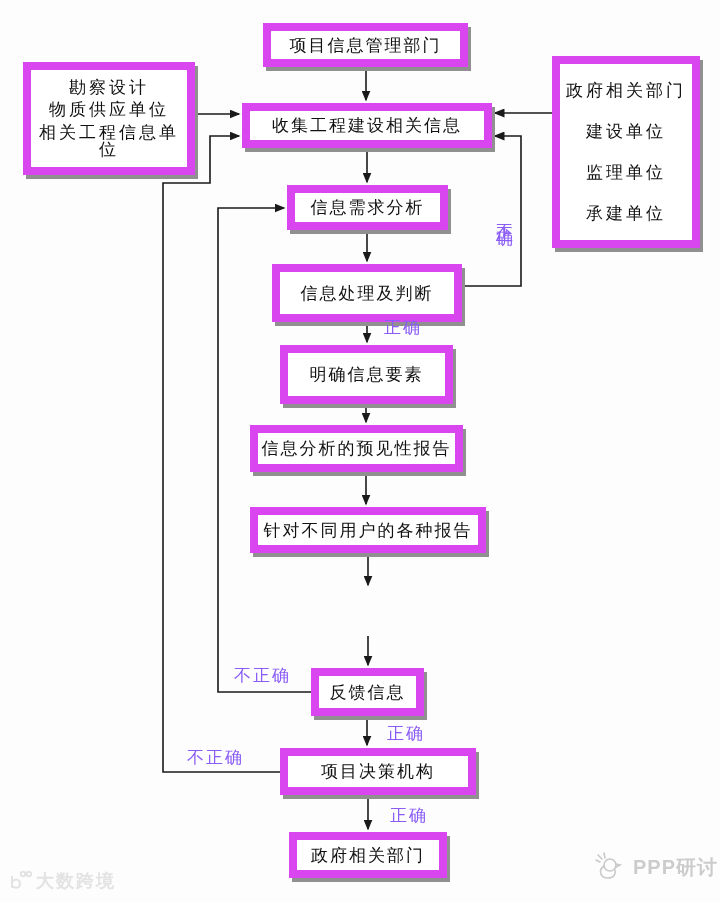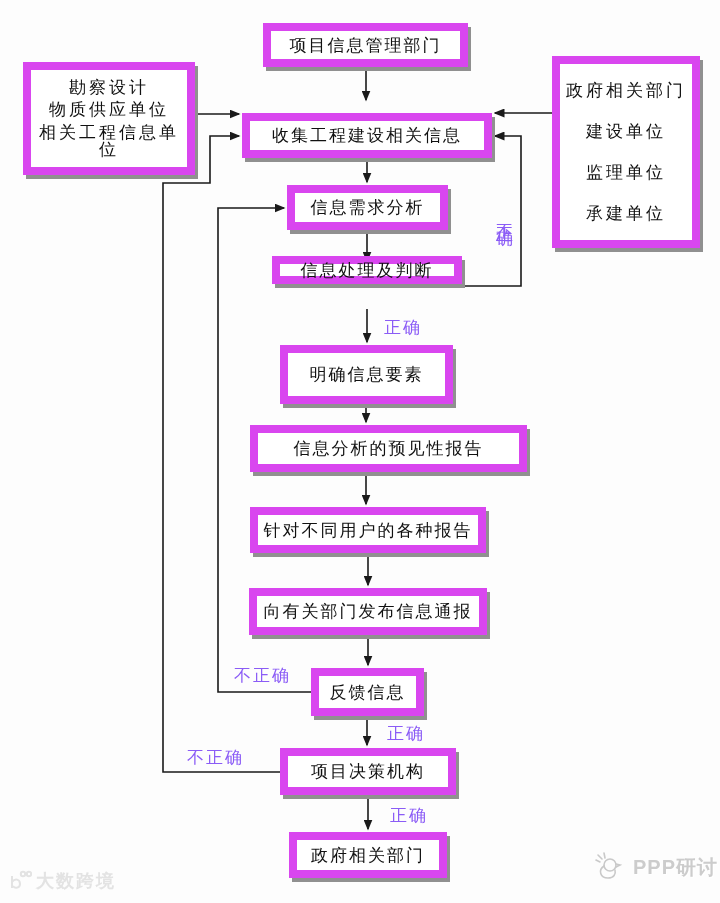--- a/index.html
+++ b/index.html
@@ -130,53 +130,50 @@
     <div class="src-line">相关工程信息单位</div>
   </div>
 
   <div class="node multi" style="left:552px; top:56px; width:148px; height:192px;">
     <div class="src-line">政府相关部门</div>
     <div class="src-line">建设单位</div>
     <div class="src-line">监理单位</div>
     <div class="src-line">承建单位</div>
   </div>
 
-  <div class="node" style="left:242px; top:113px; width:250px; height:45px;">
+  <div class="node" style="left:242px; top:103px; width:250px; height:45px;">
     <span>收集工程建设相关信息</span>
   </div>
 
   <div class="node" style="left:287px; top:185px; width:161px; height:45px;">
     <span>信息需求分析</span>
   </div>
 
-  <div class="node" style="left:272px; top:256px; width:190px; height:28px;">
+  <div class="node" style="left:272px; top:264px; width:190px; height:58px;">
     <span>信息处理及判断</span>
   </div>
 
   <div class="node" style="left:280px; top:345px; width:173px; height:59px;">
     <span>明确信息要素</span>
   </div>
 
-  <div class="node" style="left:250px; top:425px; width:277px; height:47px;">
+  <div class="node" style="left:250px; top:425px; width:213px; height:47px;">
     <span>信息分析的预见性报告</span>
   </div>
 
   <div class="node" style="left:250px; top:507px; width:236px; height:46px;">
     <span>针对不同用户的各种报告</span>
   </div>
 
-  <div class="node" style="left:249px; top:588px; width:238px; height:47px;">
-    <span>向有关部门发布信息通报</span>
-  </div>
 
   <div class="node" style="left:311px; top:668px; width:113px; height:48px;">
     <span>反馈信息</span>
   </div>
 
-  <div class="node" style="left:280px; top:748px; width:176px; height:47px;text-align:right;">
+  <div class="node" style="left:280px; top:748px; width:196px; height:47px;text-align:right;">
     <span>项目决策机构</span>
   </div>
 
   <div class="node" style="left:289px; top:832px; width:158px; height:46px;">
     <span>政府相关部门</span>
   </div>
 
   <div class="edge-label" style="left:384px; top:316px;">正确</div>
 
   <div class="edge-label" style="left:387px; top:722px;">正确</div>

